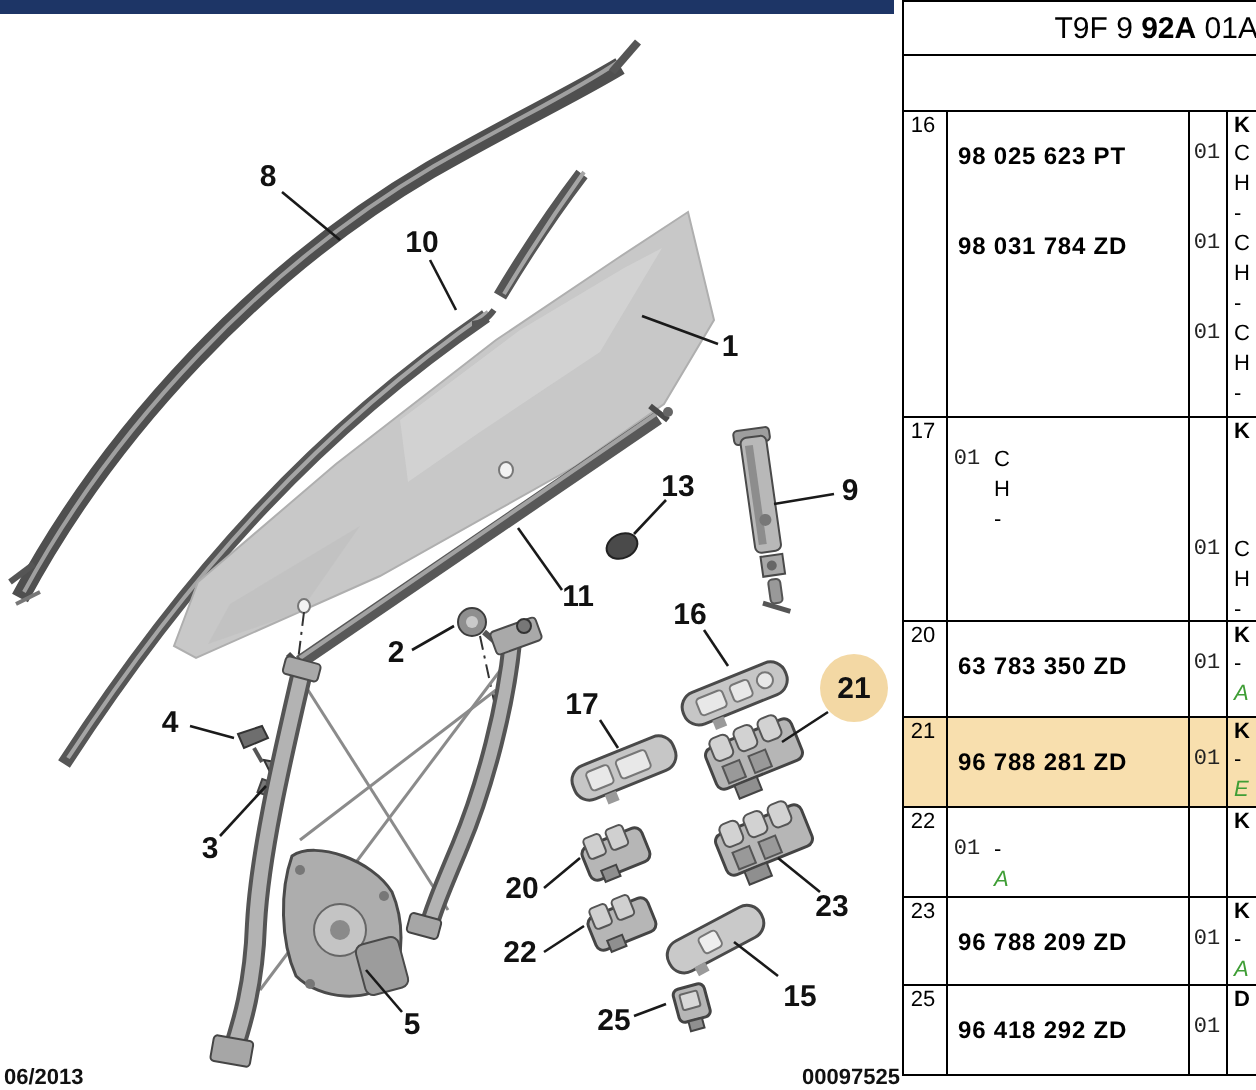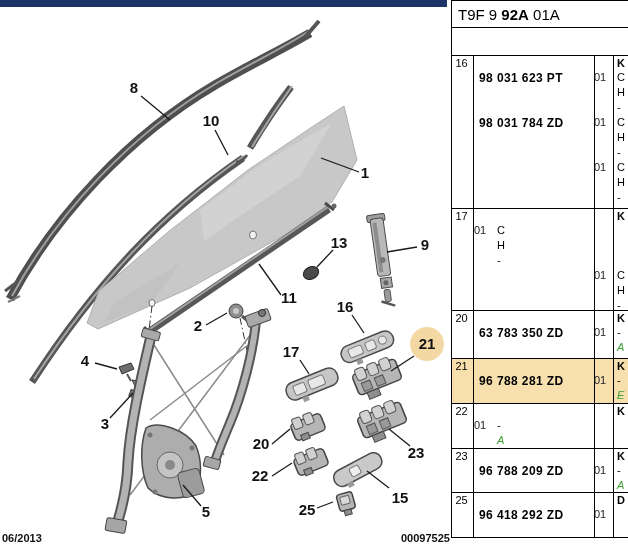--- a/index.html
+++ b/index.html
@@ -9,30 +9,30 @@
   
   #diagram{position:absolute;left:0;top:0;width:451px;height:545px;}
   #diagram svg{display:block;}
   .callout{font-weight:bold;font-size:15px;fill:#111;font-family:"Liberation Sans",sans-serif;}
   .footer-txt{font-weight:bold;font-size:11px;fill:#111;font-family:"Liberation Sans",sans-serif;}
   .leader{stroke:#1a1a1a;stroke-width:1.3;}
 
   
   #tableArea{position:absolute;left:451px;top:0;width:177px;height:537px;background:#fff;
              border-left:1px solid #000;border-top:1px solid #000;box-sizing:content-box;}
-  #tblHeader{height:27px;border-bottom:1px solid #000;font-size:15px;padding:5px 0 0 6px;box-sizing:border-box;white-space:nowrap;}
+  #tblHeader{height:27px;border-bottom:1px solid #000;font-size:15px;padding:5px 0 0 6px;box-sizing:border-box;white-space:nowrap;text-align:right;}
   #tblHeader .b{font-weight:bold;}
   #tblSpacer{height:28px;border-bottom:1px solid #000;box-sizing:border-box;}
   .trow{position:relative;border-bottom:1px solid #000;box-sizing:border-box;overflow:hidden;background:#fff;}
   .vline{position:absolute;top:0;bottom:0;width:1px;background:#000;}
   .ref{position:absolute;left:0;top:1px;width:19px;font-size:11px;text-align:center;}
   .rcontent{position:absolute;left:22px;top:0;right:0;}
   .blk{display:flex;align-items:flex-start;}
   .part{width:120px;font-weight:bold;font-size:12px;letter-spacing:.4px;padding:1px 0 0 5px;white-space:nowrap;box-sizing:border-box;}
-  .qty{width:19px;font-size:11px;text-align:left;padding-top:1px;color:#222;box-sizing:border-box;}
+  .qty{width:19px;font-size:11px;text-align:center;padding-top:1px;color:#222;box-sizing:border-box;font-family:Liberation Mono, monospace;}
   .desc{flex:1;padding-left:4px;font-size:11px;line-height:15px;white-space:nowrap;overflow:hidden;}
   .dline{display:block;}
   .dline.bold{font-weight:bold;line-height:14px;}
   .dline.green{color:#3f9e36;font-style:italic;}
 </style>
 </head>
 <body>
 
 <div id="stage">
 
@@ -248,21 +248,21 @@
           <div class="ref">16</div>
           <div class="rcontent">
             <div class="blk">
               <span class="part"></span>
               <span class="qty"></span>
               <span class="desc">
                 <span class="dline bold">K</span>
               </span>
             </div>
             <div class="blk">
-              <span class="part">98 031 623 PT</span>
+              <span class="part">98 025 623 PT</span>
               <span class="qty">01</span>
               <span class="desc">
                 <span class="dline">C</span>
                 <span class="dline">H</span>
                 <span class="dline">-</span>
               </span>
             </div>
             <div class="blk">
               <span class="part">98 031 784 ZD</span>
               <span class="qty">01</span>

